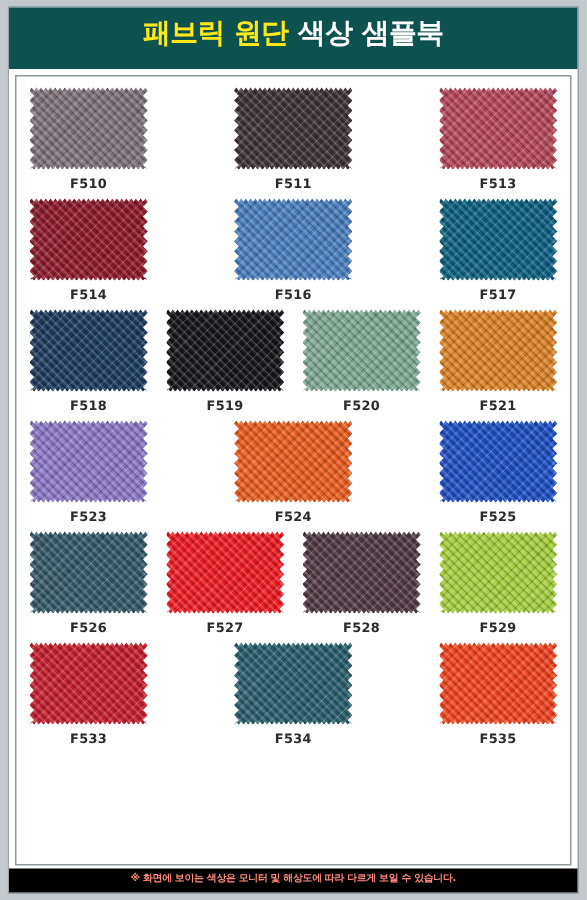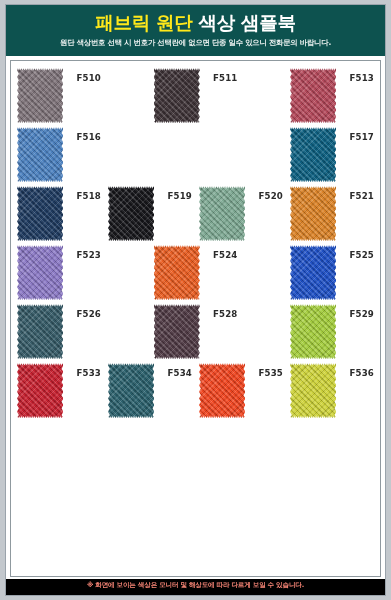--- a/index.html
+++ b/index.html
@@ -78,23 +78,22 @@
 
   .row {
     display: flex;
     justify-content: space-between;
     margin-bottom: 4px;
   }
 
   .cell {
     width: 84px;
     display: flex;
-    flex-direction: row;
-    align-items: flex-start;
-    gap: 13px;
+    flex-direction: column;
+    align-items: center;
   }
 
   .swatch-wrap {
     width: 79px;
     height: 55px;
     position: relative;
   }
 
   
   .swatch {
@@ -169,21 +168,20 @@
 <body>
 
 <div class="page">
   <div class="sheet">
 
     <div class="header">
       <h1 class="header-title">
         <span class="title-accent">패브릭 원단</span>
         <span class="title-plain">색상 샘플북</span>
       </h1>
-      <p class="header-subtitle">원단 색상번호 선택 시 번호가 선택란에 없으면 단종 일수 있으니 전화문의 바랍니다.</p>
     </div>
 
     <div class="board">
         <div class="row">
           <div class="cell">
             <div class="swatch-wrap">
               <div class="swatch" style="background-color: rgb(125, 114, 120);"></div>
             </div>
             <div class="swatch-label">F510</div>
           </div>
@@ -196,20 +194,26 @@
           <div class="cell">
             <div class="swatch-wrap">
               <div class="swatch" style="background-color: rgb(178, 71, 89);"></div>
             </div>
             <div class="swatch-label">F513</div>
           </div>
         </div>
         <div class="row">
           <div class="cell">
             <div class="swatch-wrap">
+              <div class="swatch" style="background-color: rgb(139, 27, 44);"></div>
+            </div>
+            <div class="swatch-label">F514</div>
+          </div>
+          <div class="cell">
+            <div class="swatch-wrap">
               <div class="swatch" style="background-color: rgb(74, 127, 190);"></div>
             </div>
             <div class="swatch-label">F516</div>
           </div>
           <div class="cell">
             <div class="swatch-wrap">
               <div class="swatch" style="background-color: rgb(13, 95, 128);"></div>
             </div>
             <div class="swatch-label">F517</div>
           </div>
@@ -262,20 +266,26 @@
         </div>
         <div class="row">
           <div class="cell">
             <div class="swatch-wrap">
               <div class="swatch" style="background-color: rgb(53, 90, 102);"></div>
             </div>
             <div class="swatch-label">F526</div>
           </div>
           <div class="cell">
             <div class="swatch-wrap">
+              <div class="swatch" style="background-color: rgb(237, 27, 36);"></div>
+            </div>
+            <div class="swatch-label">F527</div>
+          </div>
+          <div class="cell">
+            <div class="swatch-wrap">
               <div class="swatch" style="background-color: rgb(79, 58, 68);"></div>
             </div>
             <div class="swatch-label">F528</div>
           </div>
           <div class="cell">
             <div class="swatch-wrap">
               <div class="swatch" style="background-color: rgb(163, 204, 61);"></div>
             </div>
             <div class="swatch-label">F529</div>
           </div>
@@ -291,26 +301,20 @@
             <div class="swatch-wrap">
               <div class="swatch" style="background-color: rgb(42, 95, 107);"></div>
             </div>
             <div class="swatch-label">F534</div>
           </div>
           <div class="cell">
             <div class="swatch-wrap">
               <div class="swatch" style="background-color: rgb(239, 69, 32);"></div>
             </div>
             <div class="swatch-label">F535</div>
-          </div>
-          <div class="cell">
-            <div class="swatch-wrap">
-              <div class="swatch" style="background-color: rgb(205, 210, 58);"></div>
-            </div>
-            <div class="swatch-label">F536</div>
           </div>
         </div>
       </div>
 
     <div class="footer">
       <p class="footer-note">※ 화면에 보이는 색상은 모니터 및 해상도에 따라 다르게 보일 수 있습니다.</p>
     </div>
 
   </div>
 </div>

